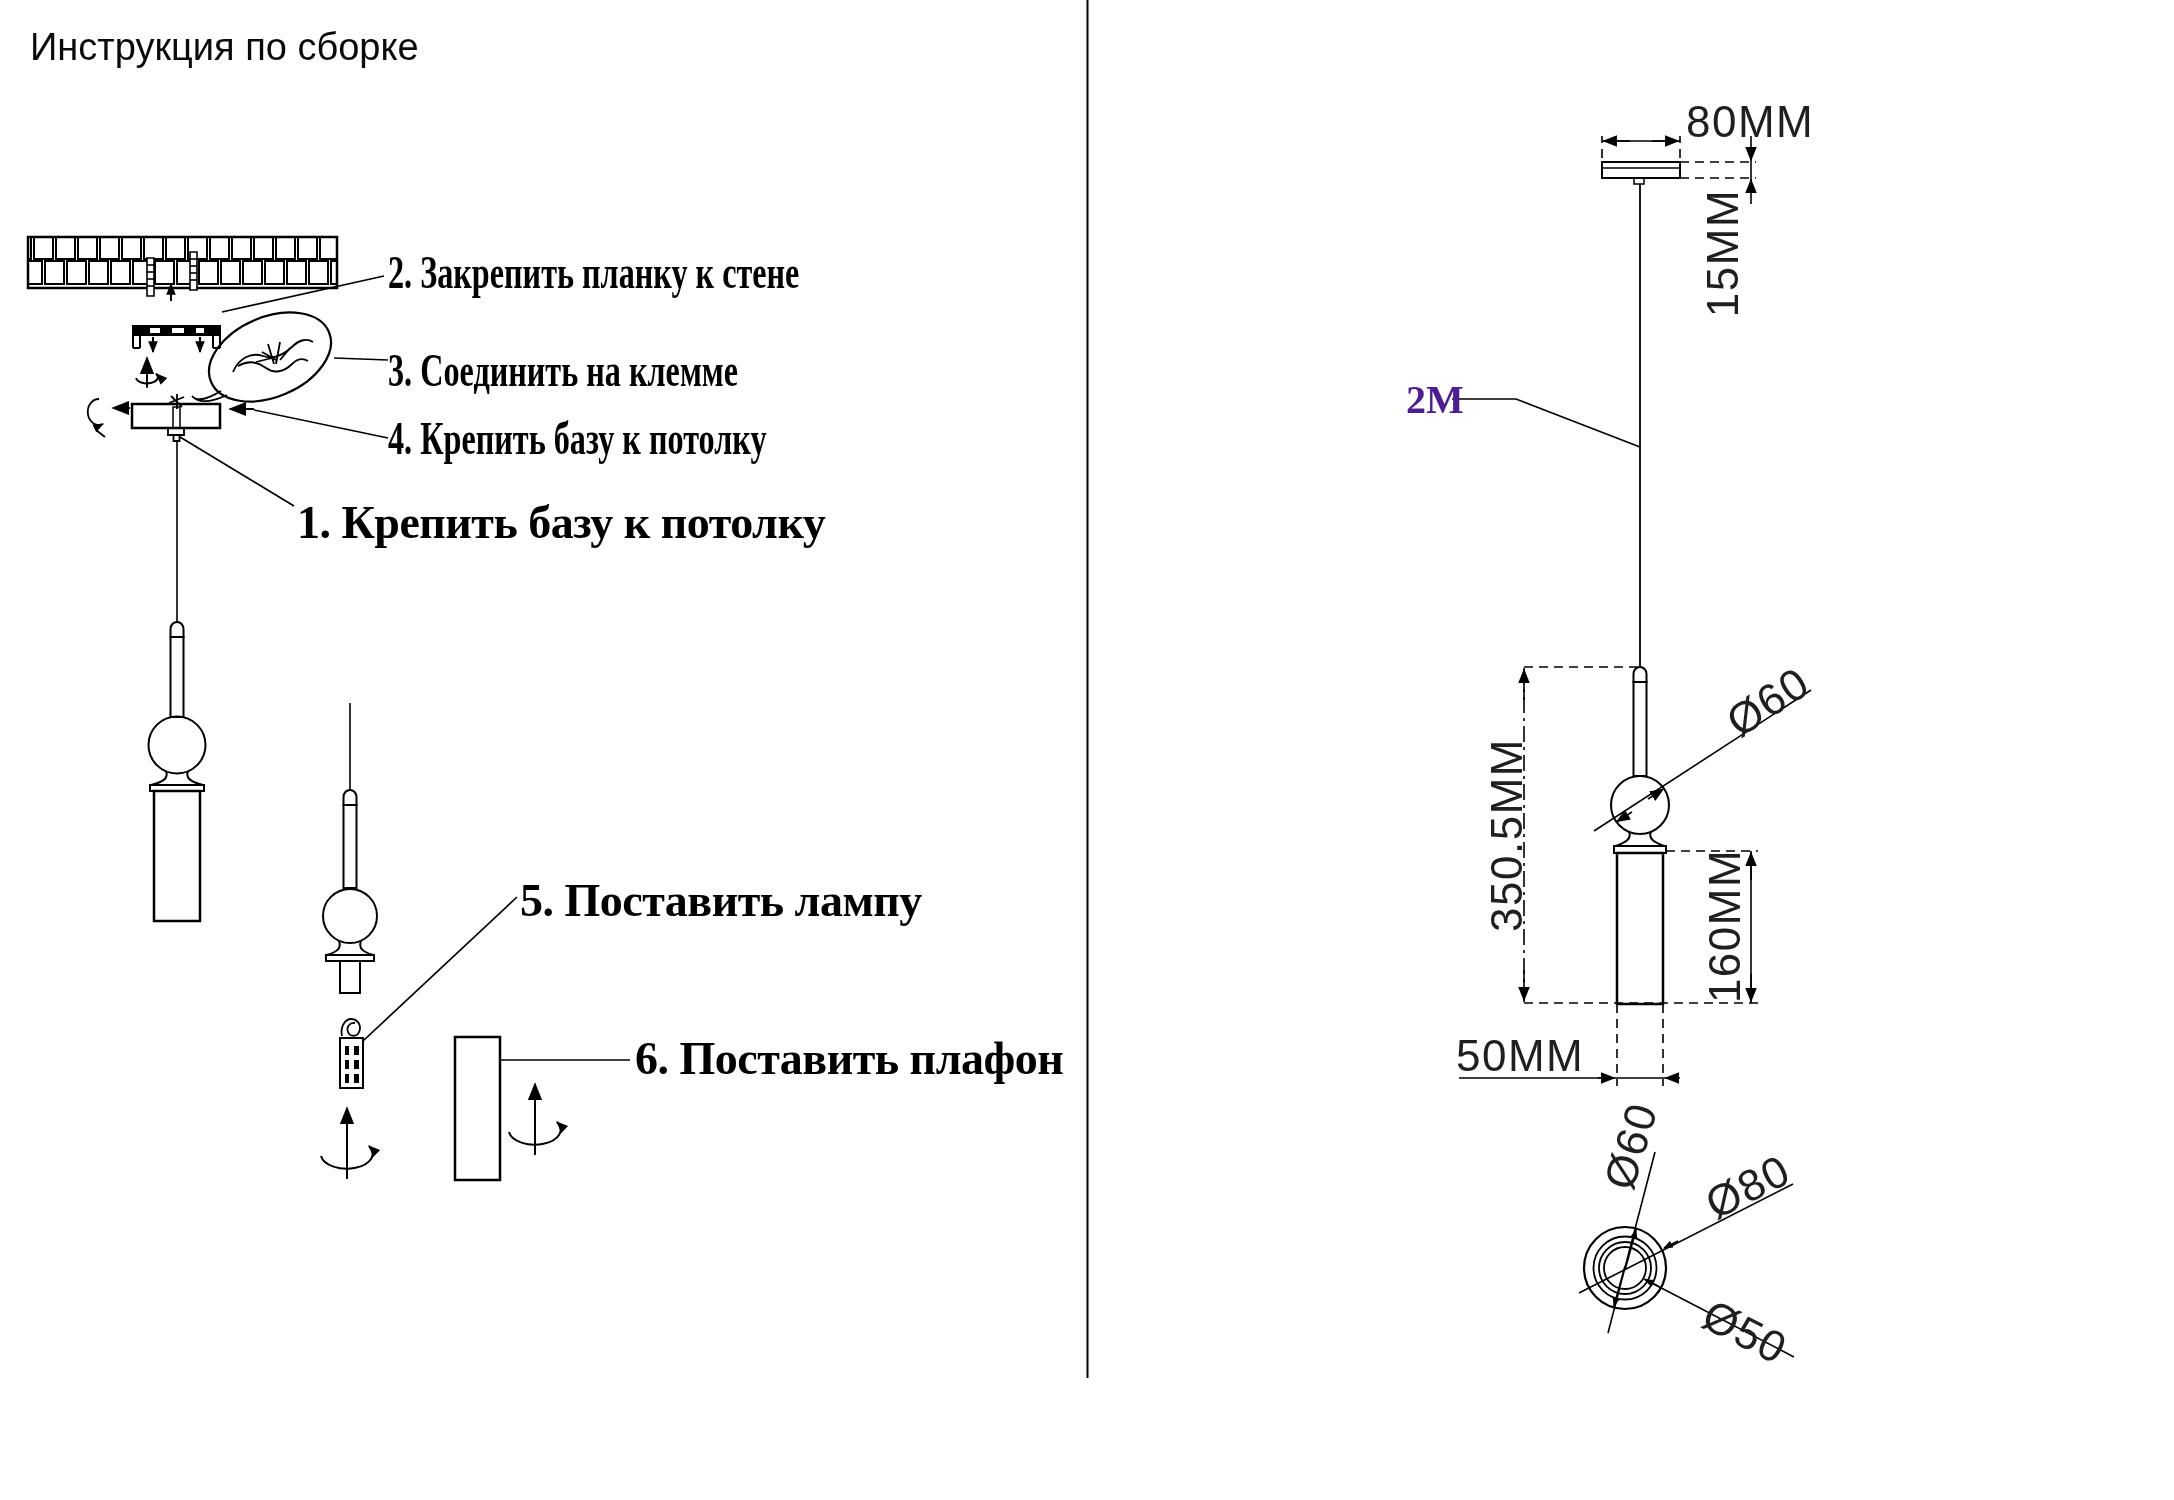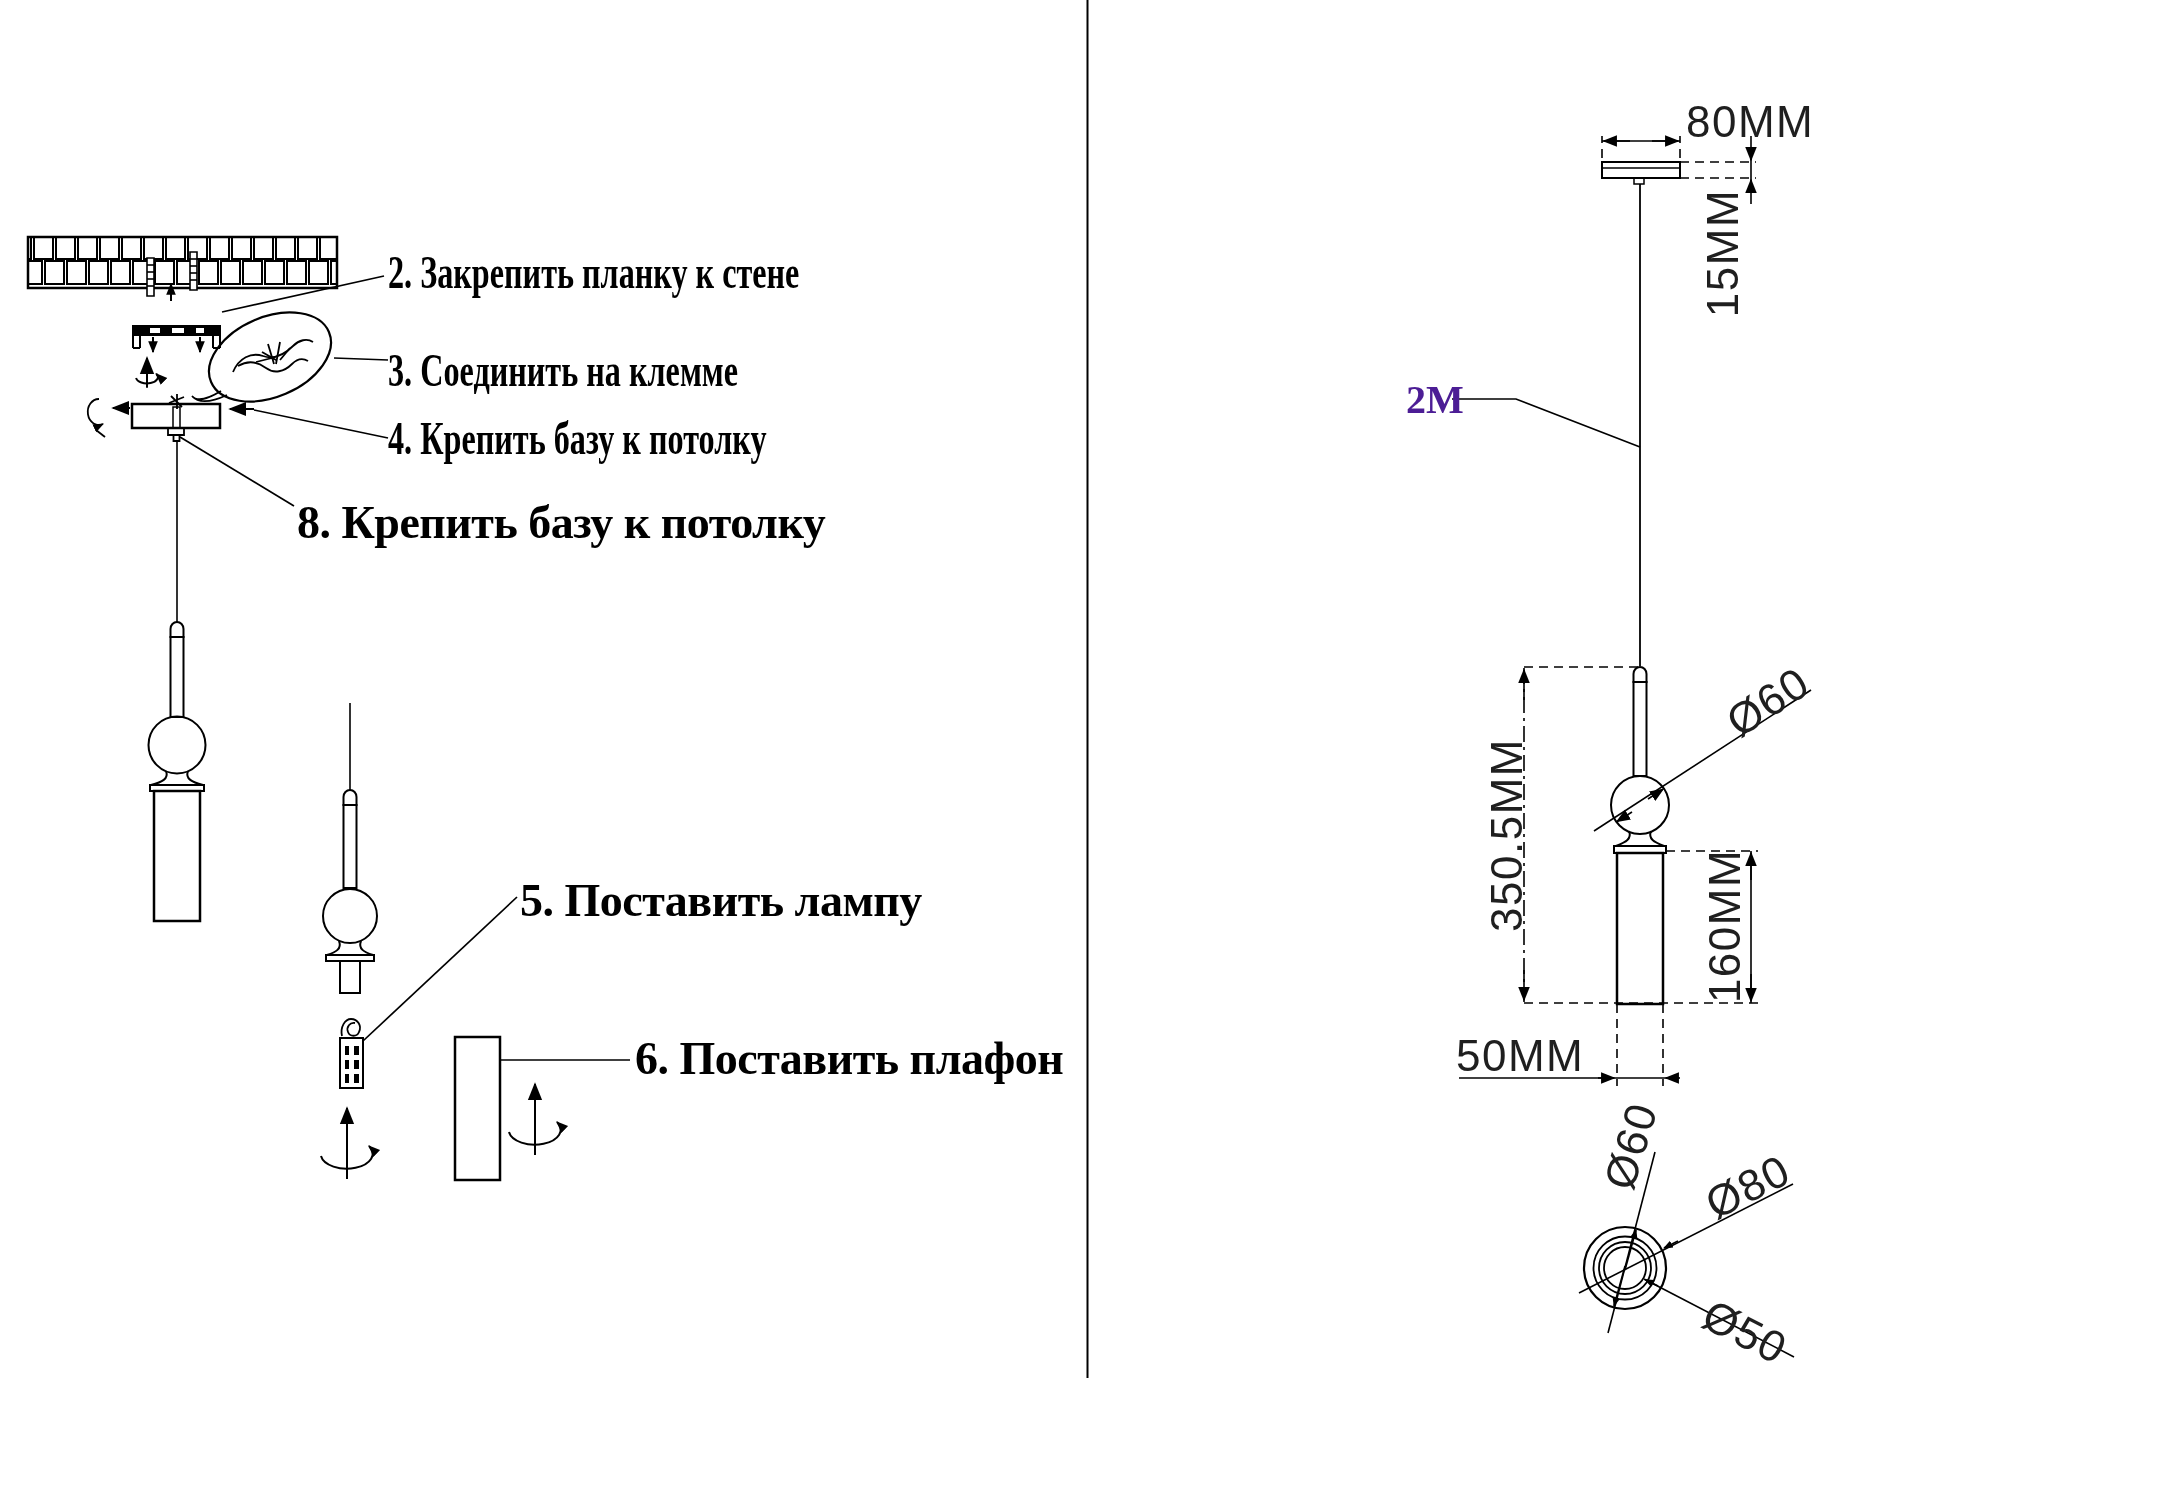--- a/index.html
+++ b/index.html
@@ -218,25 +218,26 @@
           <line x1="1625" y1="1266" x2="1614" y2="1306" marker-end="url(#ahs)"></line>
           <line x1="1579" y1="1293" x2="1793" y2="1184"></line>
           <line x1="1678" y1="1241" x2="1664" y2="1248" marker-end="url(#ahs)"></line>
           <line x1="1658" y1="1286" x2="1645" y2="1279.6" marker-end="url(#ahs)"></line>
           <line x1="1644" y1="1279" x2="1794" y2="1357"></line>
         </g>
       </g>
     </g>
   </svg>
 
+  <div class="t title" style="left:30px;top:26px;">Инструкция по сборке</div>
 
   <div class="t step cond" style="left:388px;top:246px;">2. Закрепить планку к стене</div>
   <div class="t step cond" style="left:388px;top:344px;">3. Соединить на клемме</div>
   <div class="t step cond" style="left:388px;top:412px;">4. Крепить базу к потолку</div>
-  <div class="t step" style="left:297px;top:496px;">8. Крепить базу к потолку</div>
+  <div class="t step" style="left:297px;top:496px;">1. Крепить базу к потолку</div>
   <div class="t step" style="left:520px;top:874px;">5. Поставить лампу</div>
   <div class="t step" style="left:635px;top:1032px;text-align:center;">6. Поставить плафон</div>
 
   <div class="t dim" style="left:1686px;top:97px;">80MM</div>
   <div class="t dim dimc" style="left:1723px;top:253px;transform:translate(-50%,-50%) rotate(-90deg);">15MM</div>
   <div class="t serifdim" style="left:1406px;top:376px;">2M</div>
   <div class="t dim dimc" style="left:1507px;top:835px;transform:translate(-50%,-50%) rotate(-90deg);">350.5MM</div>
   <div class="t dim dimc" style="left:1768px;top:702px;transform:translate(-50%,-50%) rotate(-33deg);">Ø60</div>
   <div class="t dim dimc" style="left:1725px;top:926px;transform:translate(-50%,-50%) rotate(-90deg);">160MM</div>
   <div class="t dim" style="left:1456px;top:1031px;">50MM</div>

